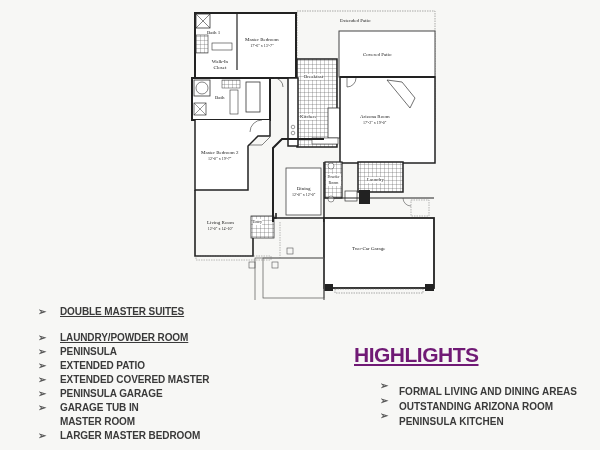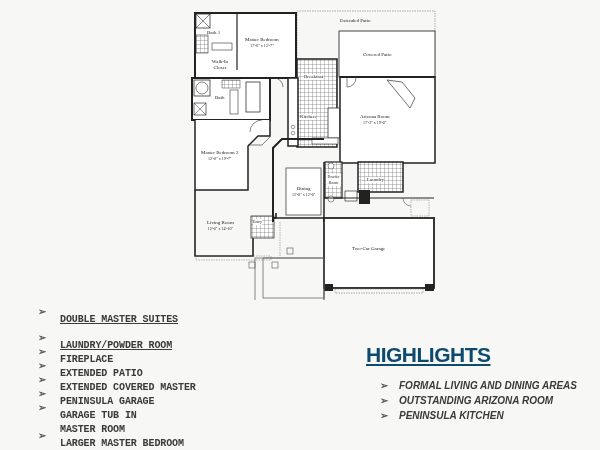--- a/index.html
+++ b/index.html
@@ -6,26 +6,26 @@
   body {
     width:600px; height:450px; background:#f7f7f5; position:relative; overflow:hidden;
     font-family:"Liberation Sans", sans-serif; color:#333;
   }
   .plan { position:absolute; left:0; top:0; width:600px; height:300px; }
   .room-label { position:absolute; font-family:"Liberation Serif", serif; font-size:5px; color:#222; text-align:center; line-height:6px; white-space:nowrap; }
   .room-label .dim { display:block; font-size:4px; }
   .features { position:absolute; left:38px; top:302px; }
   .feat { position:absolute; left:0; font-weight:bold; font-size:10px; color:#3a3a3a; white-space:nowrap; letter-spacing:-0.1px; }
   .feat .bullet { position:absolute; left:0; top:0; font-size:10px; color:#555; }
-  .feat .txt { position:absolute; left:22px; top:8px;font-family:Liberation Mono, monospace; }
+  .feat .txt { position:absolute; left:22px; top:0; }
   .feat .txt.u { text-decoration:underline; }
-  .highlights-title { position:absolute; left:366px; top:343px; font-weight:bold; font-size:21px; color:#0c4a6e; text-decoration:underline; letter-spacing:-0.5px; }
+  .highlights-title { position:absolute; left:354px; top:343px; font-weight:bold; font-size:21px; color:#701a75; text-decoration:underline; letter-spacing:-0.5px; }
   .hl { position:absolute; font-weight:bold; font-size:10px; color:#3a3a3a; white-space:nowrap; }
   .hl .bullet { position:absolute; left:0; top:0; color:#555; }
-  .hl .txt { position:absolute; left:19px; top:0;font-style:italic; }
+  .hl .txt { position:absolute; left:19px; top:6px; }
 </style>
 </head>
 <body>
 
 <div class="plan">
   <svg width="600" height="300" viewBox="0 0 600 300">
     <defs>
       <pattern id="tile" width="4" height="4" patternUnits="userSpaceOnUse">
         <rect width="4" height="4" fill="#fff"></rect>
         <path d="M4 0 L0 0 0 4" fill="none" stroke="#555" stroke-width="0.6"></path>
@@ -163,21 +163,21 @@
   <div class="feat" style="top:4px;">
     <span class="bullet">➢</span>
     <span class="txt u">DOUBLE MASTER SUITES</span>
   </div>
   <div class="feat" style="top:30px;">
     <span class="bullet">➢</span>
     <span class="txt u">LAUNDRY/POWDER ROOM</span>
   </div>
   <div class="feat" style="top:44px;">
     <span class="bullet">➢</span>
-    <span class="txt">FIREPLACE</span>
+    <span class="txt">PENINSULA</span>
   </div>
   <div class="feat" style="top:58px;">
     <span class="bullet">➢</span>
     <span class="txt">EXTENDED PATIO</span>
   </div>
   <div class="feat" style="top:72px;">
     <span class="bullet">➢</span>
     <span class="txt">EXTENDED COVERED MASTER</span>
   </div>
   <div class="feat" style="top:86px;">

